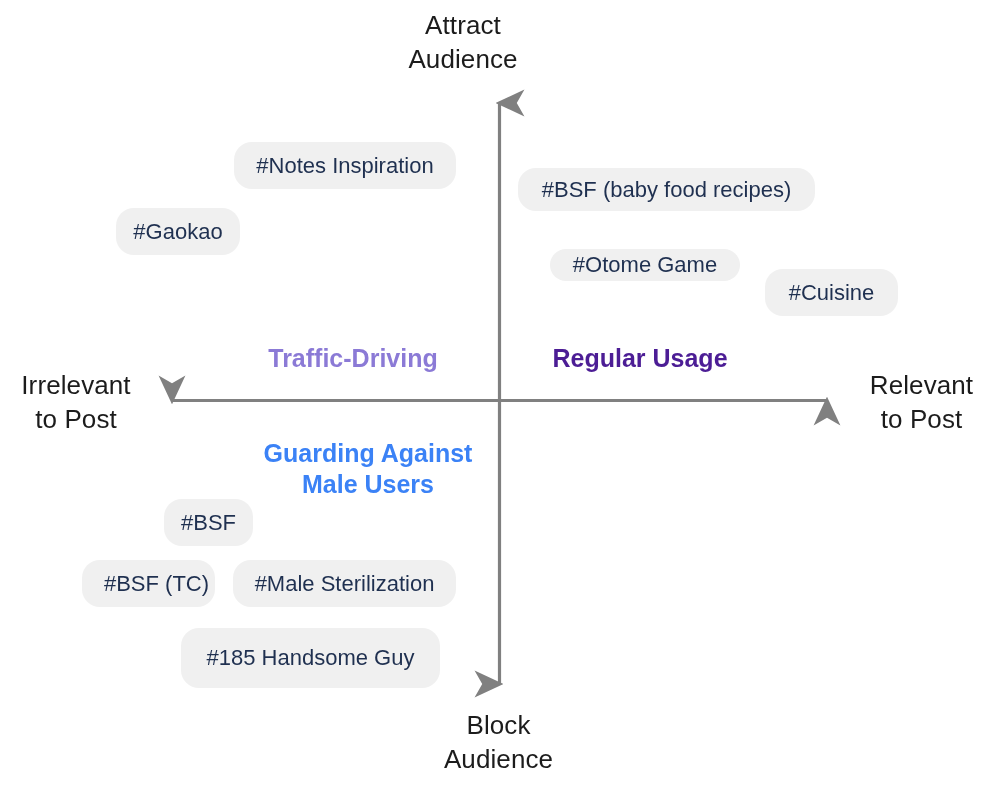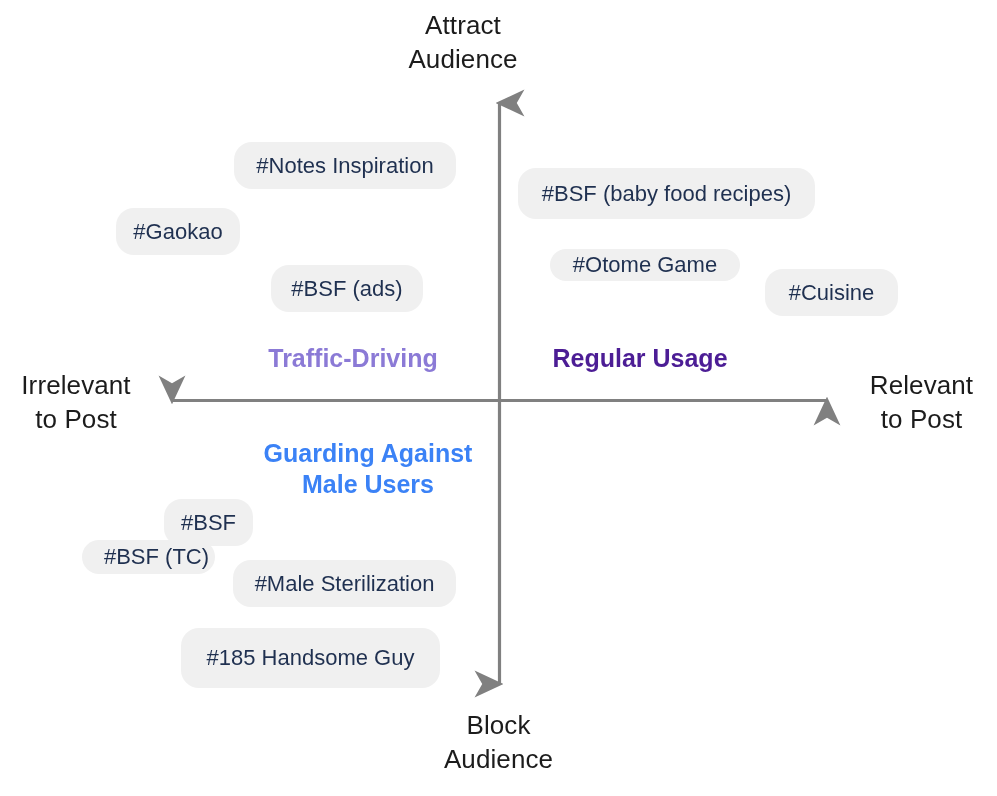--- a/index.html
+++ b/index.html
@@ -105,24 +105,23 @@
   <div class="axis-label right">Relevant
 to Post</div>
 
   <div class="quad-title" id="quad-traffic" style="color:#8b7ad6">Traffic-Driving</div>
   <div class="quad-title" id="quad-regular" style="color:#4c1d95">Regular Usage</div>
   <div class="quad-title" id="quad-guarding" style="color:#3b82f6">Guarding Against
 Male Users</div>
 
   <div class="chip" style="left:234px; top:142px; width:222px; height:47px;">#Notes Inspiration</div>
   <div class="chip" style="left:116px; top:208px; width:124px; height:47px;">#Gaokao</div>
-  <div class="chip" style="left:271px; top:265px; width:152px; height:47px;">#BSF (ads)</div>
 
-  <div class="chip" style="left:518px; top:168px; width:297px; height:51px;">#BSF (baby food recipes)</div>
+  <div class="chip" style="left:518px; top:168px; width:297px; height:43px;">#BSF (baby food recipes)</div>
   <div class="chip" style="left:550px; top:249px; width:190px; height:32px;">#Otome Game</div>
   <div class="chip" style="left:765px; top:249px; width:133px; height:47px;margin-top:20px;">#Cuisine</div>
 
   <div class="chip" style="left:164px; top:499px; width:89px; height:47px;text-align:center;">#BSF</div>
-  <div class="chip" style="left:82px; top:540px; width:133px; height:34px;padding-left:35px;">#BSF (TC)</div>
+  <div class="chip" style="left:82px; top:560px; width:133px; height:47px;padding-left:35px;">#BSF (TC)</div>
   <div class="chip" style="left:233px; top:560px; width:223px; height:47px;">#Male Sterilization</div>
   <div class="chip" style="left:181px; top:628px; width:259px; height:60px;">#185 Handsome Guy</div>
 
 </div>
 
 </body></html>

